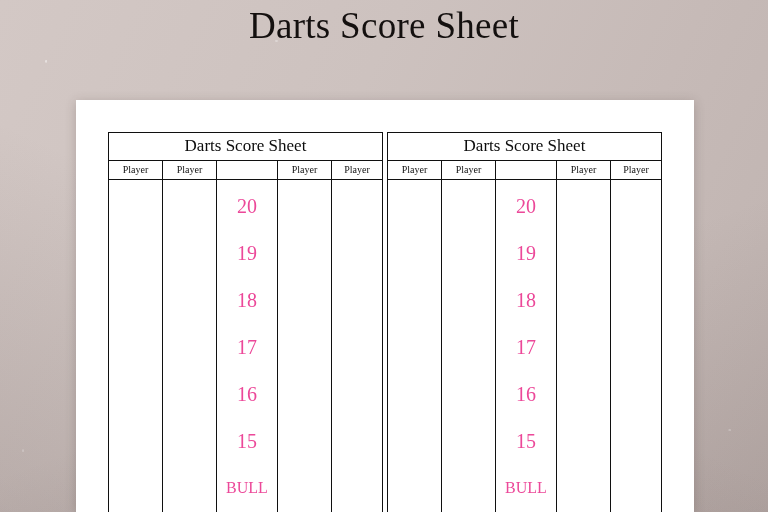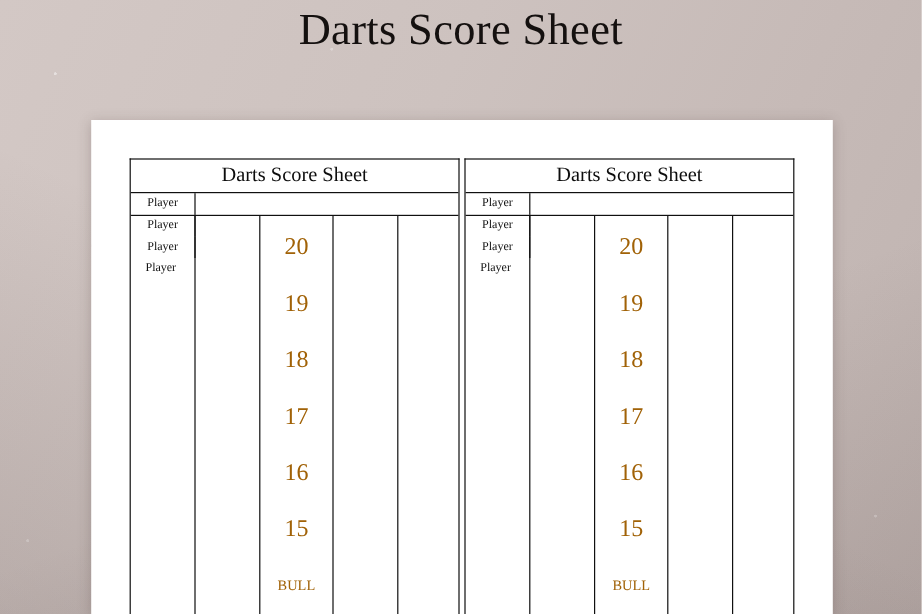--- a/index.html
+++ b/index.html
@@ -97,21 +97,20 @@
     line-height: 22px;
     padding: 2px 0 3px 0;
     border-bottom: 1px solid #101010;
     color: #0d0d0d;
   }
 
   .player-row {
     display: flex;
     border-bottom: 1px solid #101010;
     height: 18px;
-    flex-direction: column;
   }
   .player-cell {
     font-size: 10px;
     line-height: 18px;
     text-align: center;
     color: #101010;
     box-sizing: border-box;
   }
   .pc-1 { width: 54px; border-right: 1px solid #101010; }
   .pc-2 { width: 54px; border-right: 1px solid #101010; }
@@ -137,26 +136,26 @@
     align-items: center;
     justify-content: flex-start;
     padding-top: 14px;
   }
   .c3 { width: 54px; border-right: 1px solid #101010; }
   .c4 { width: 50px; }
 
   .target {
     font-size: 20px;
     line-height: 24px;
-    color: #a16207;
+    color: #ec4899;
     margin-bottom: 23px;
     text-align: right;
   }
   .target.bull {
-    font-size: 12px;
+    font-size: 16px;
     margin-bottom: 18px;
   }
 </style>
 </head>
 <body>
 
 <div class="backdrop"></div>
 <div class="vignette"></div>
 
 <div class="title-block">

